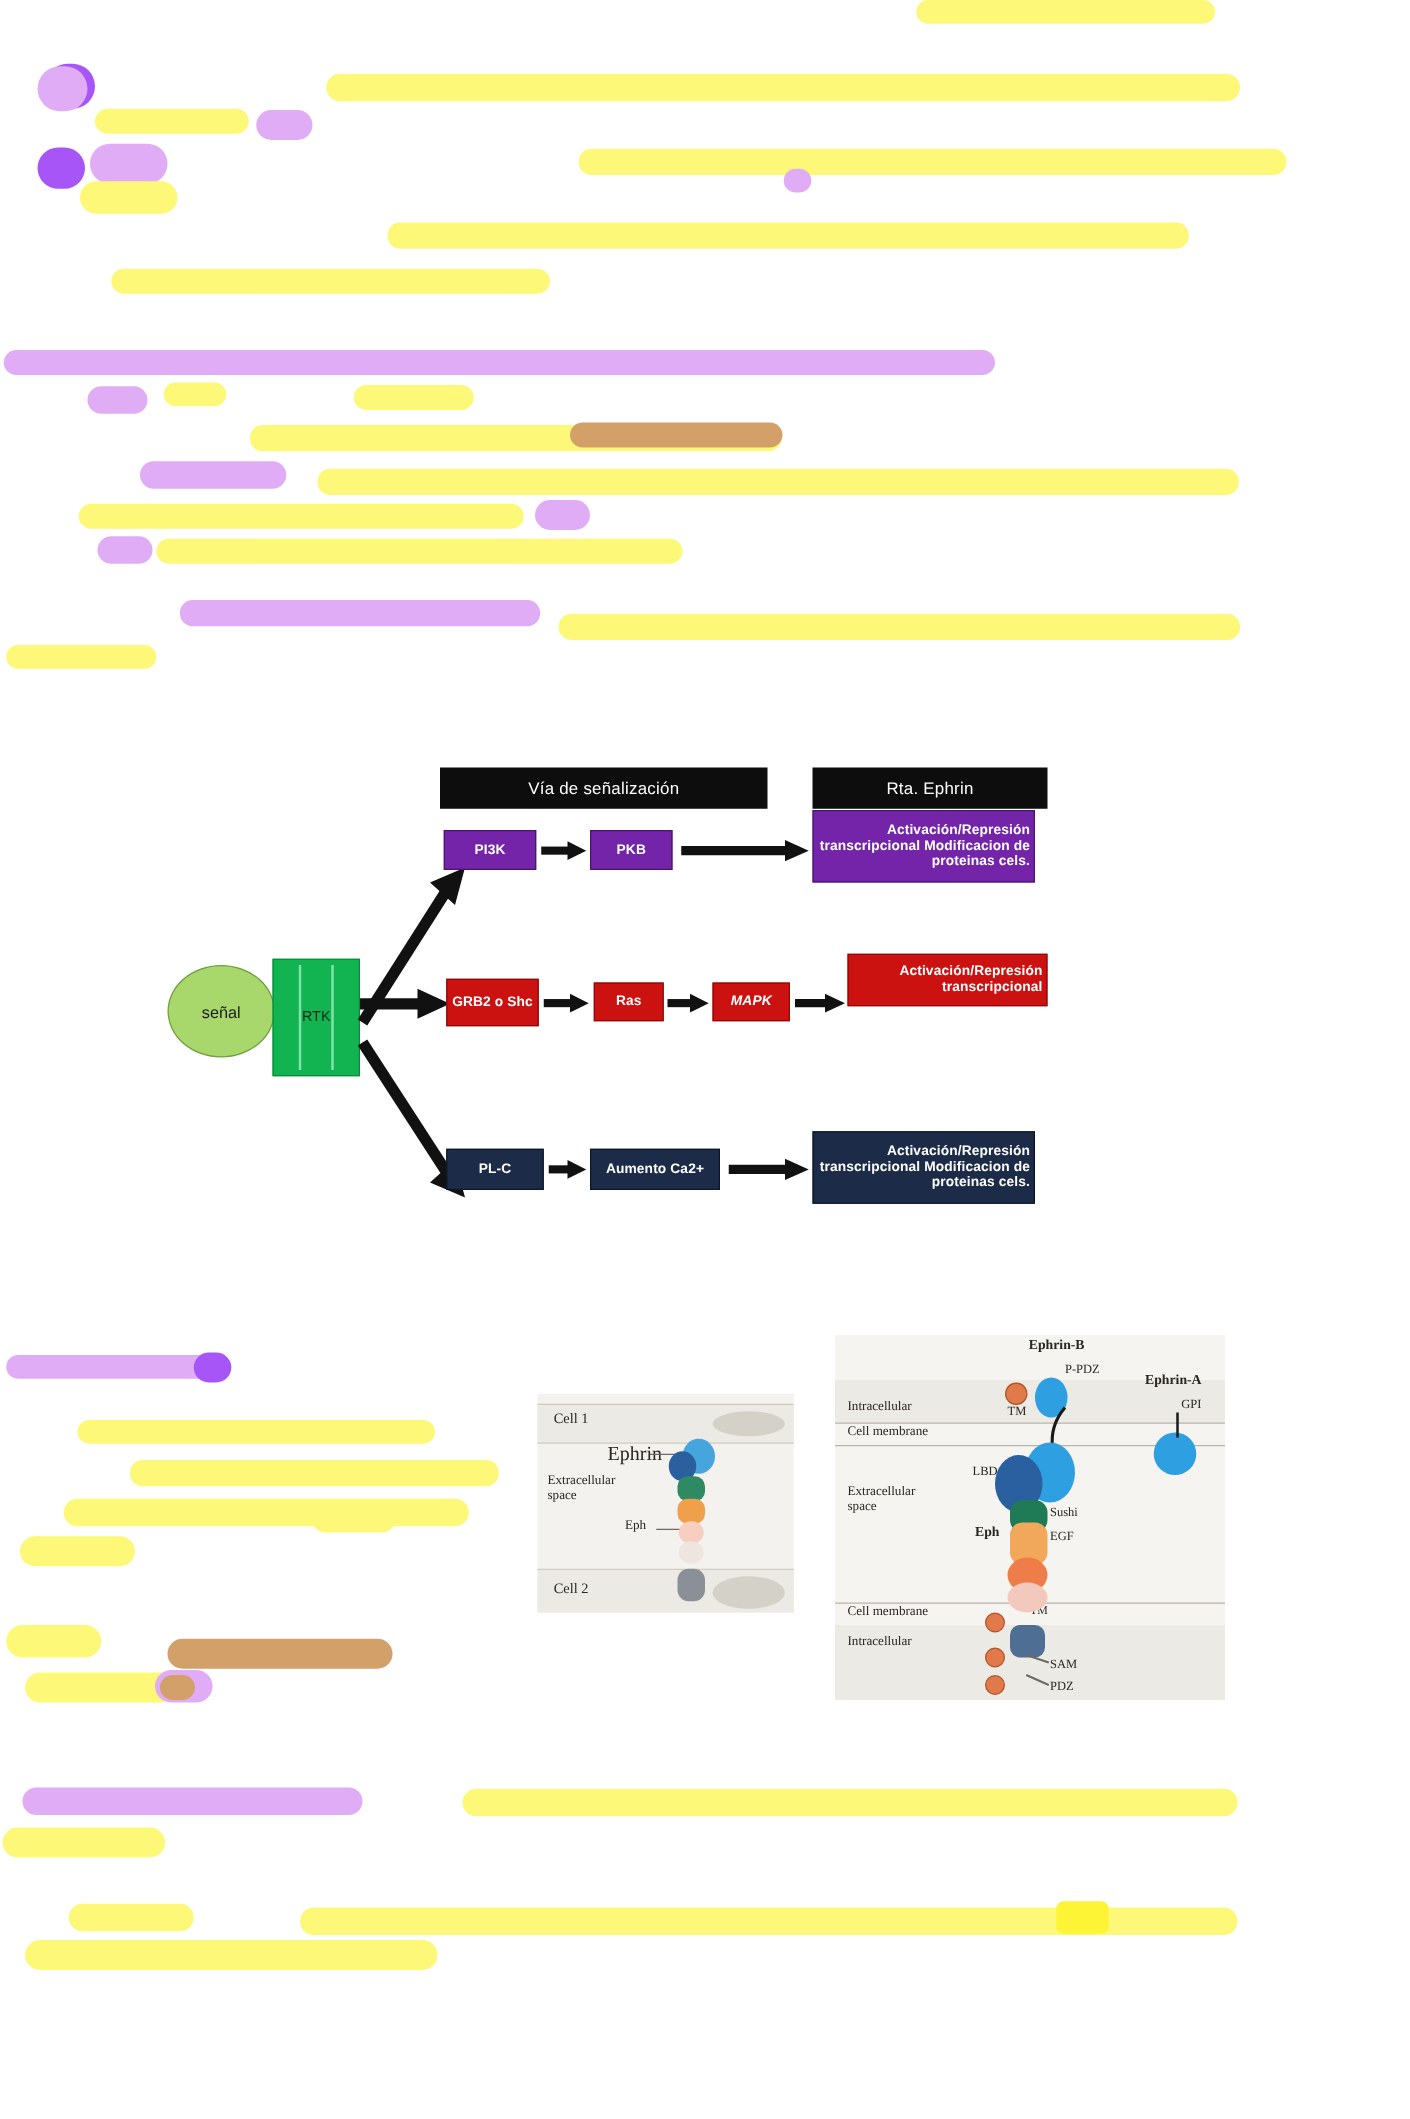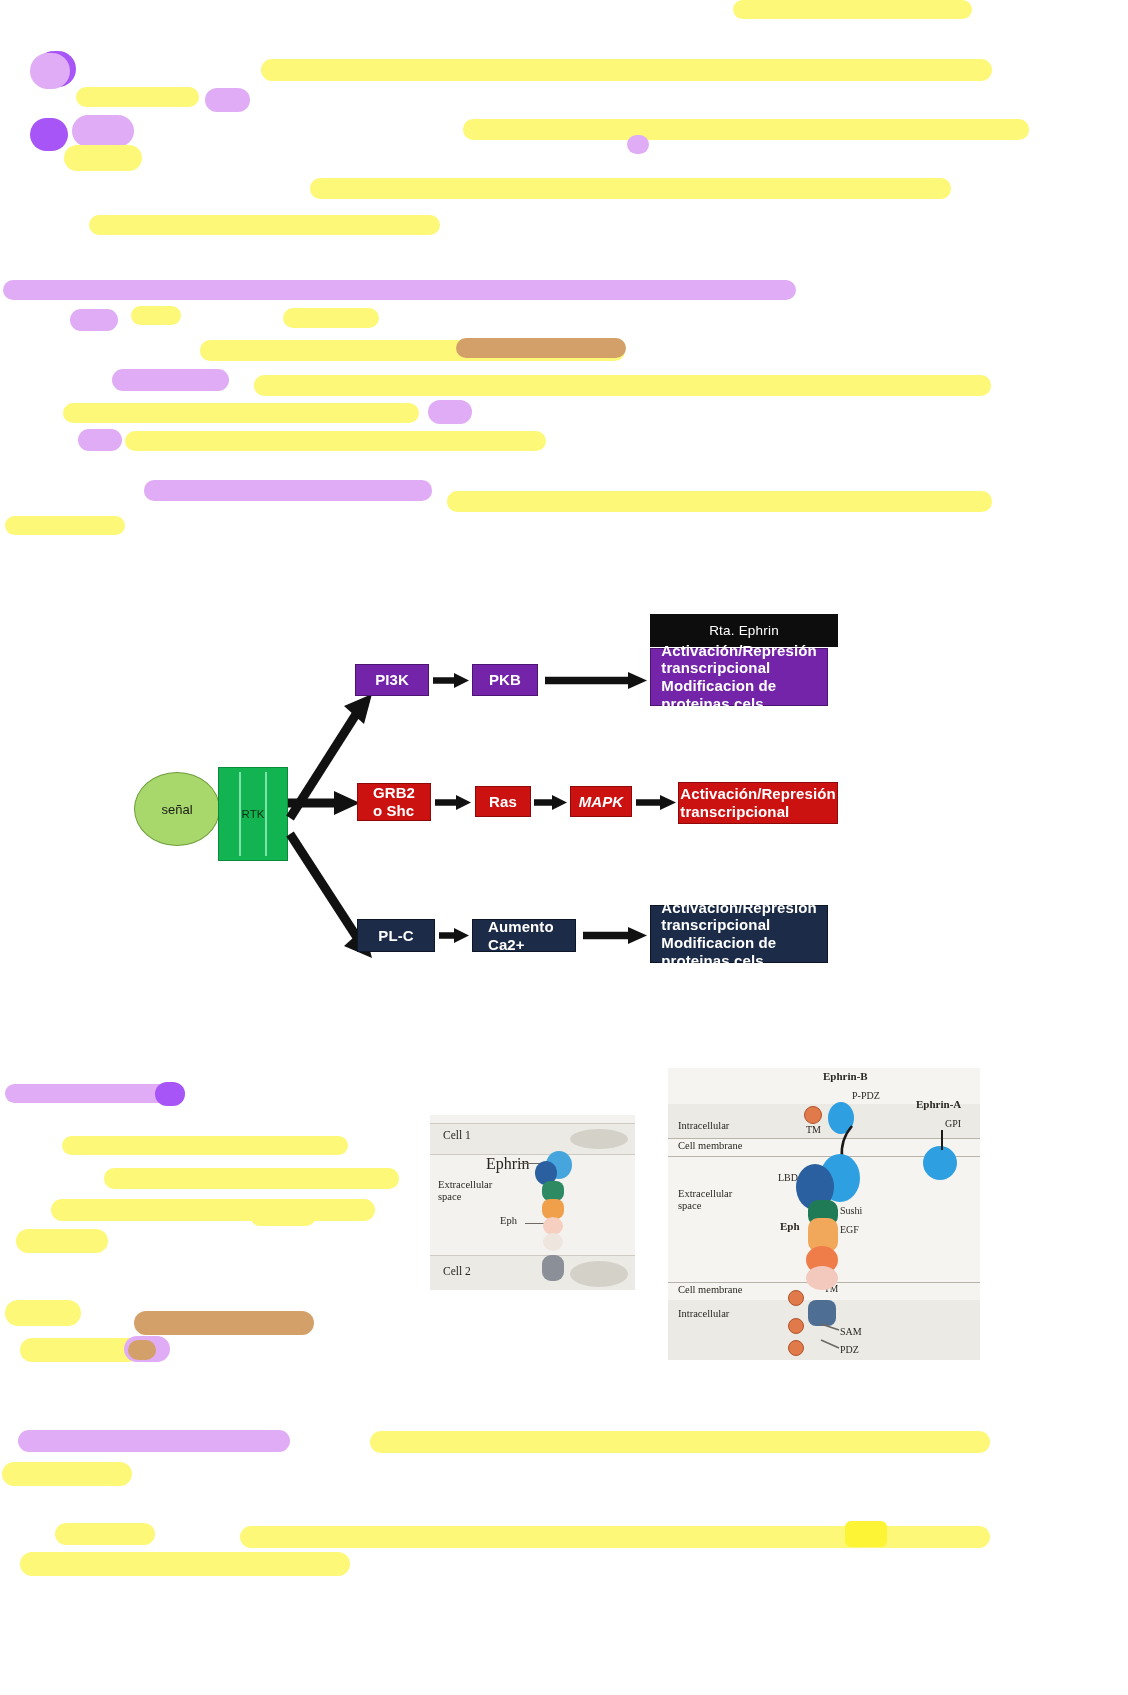--- a/index.html
+++ b/index.html
@@ -41,36 +41,36 @@
     font-size:11.5px;font-weight:normal;color:#0a2d16;
   }
   .rtk-box::before,.rtk-box::after{
     content:"";position:absolute;top:4px;bottom:4px;width:2px;background:#7de3a8;
   }
   .rtk-box::before{left:20px;}
   .rtk-box::after{right:20px;}
 
   .node{
     position:absolute;display:flex;align-items:center;justify-content:center;
-    text-align:left;color:#fff;font-size:15px;line-height:1.18;
-    font-weight:bold;letter-spacing:.1px;padding:2px 15px;box-sizing:border-box;
+    text-align:right;color:#fff;font-size:11px;line-height:1.18;
+    font-weight:bold;letter-spacing:.1px;padding:2px 3px;box-sizing:border-box;
   }
   .n-purple{background:#7324a8;border:1.4px solid #4b1470;}
   .n-red{background:#cc1111;border:1.4px solid #8e0909;}
   .n-navy{background:#1c2b47;border:1.4px solid #0d1626;}
 
   
   .p1{left:235px;top:72px;width:74px;height:32px;}
   .p2{left:352px;top:72px;width:66px;height:32px;}
   .p3{left:530px;top:56px;width:178px;height:58px;}
   
   .r1{left:237px;top:191px;width:74px;height:38px;}
   .r2{left:355px;top:194px;width:56px;height:31px;}
   .r3{left:450px;top:194px;width:62px;height:31px;font-style:italic;}
-  .r4{left:558px;top:190px;width:160px;height:42px;}
+  .r4{left:558px;top:171px;width:160px;height:42px;}
   
   .b1{left:237px;top:327px;width:78px;height:33px;}
   .b2{left:352px;top:327px;width:104px;height:33px;}
   .b3{left:530px;top:313px;width:178px;height:58px;}
 
   .arr{position:absolute;}
   .arr svg{display:block;overflow:visible;}
 
   
   #ephrinLeft{
@@ -138,20 +138,21 @@
       <div class="hl y" style="left: 370px; top: 1431px; width: 620px; height: 22px; border-radius: 11px;"></div>
       <div class="hl y" style="left: 2px; top: 1462px; width: 130px; height: 24px; border-radius: 12px;"></div>
       <div class="hl y" style="left: 55px; top: 1523px; width: 100px; height: 22px; border-radius: 11px;"></div>
       <div class="hl y" style="left: 240px; top: 1526px; width: 750px; height: 22px; border-radius: 11px;"></div>
       <div class="hl ybright" style="left: 845px; top: 1521px; width: 42px; height: 26px; border-radius: 6px;"></div>
       <div class="hl y" style="left: 20px; top: 1552px; width: 330px; height: 24px; border-radius: 12px;"></div>
     </div>
 
   <div id="pathway">
 
+    <div class="hdr hdr-via">Vía de señalización</div>
     <div class="hdr hdr-rta">Rta. Ephrin</div>
 
     <div class="signal-ellipse">señal</div>
     <div class="rtk-box">RTK</div>
 
     <div class="arr" style="left:166px;top:100px;">
       <svg width="92" height="130" viewBox="0 0 92 130">
         <path d="M4 126 L74 16" stroke="#111" stroke-width="9" fill="none"></path>
         <path d="M86 2 L58 14 L78 32 Z" fill="#111"></path>
       </svg>

